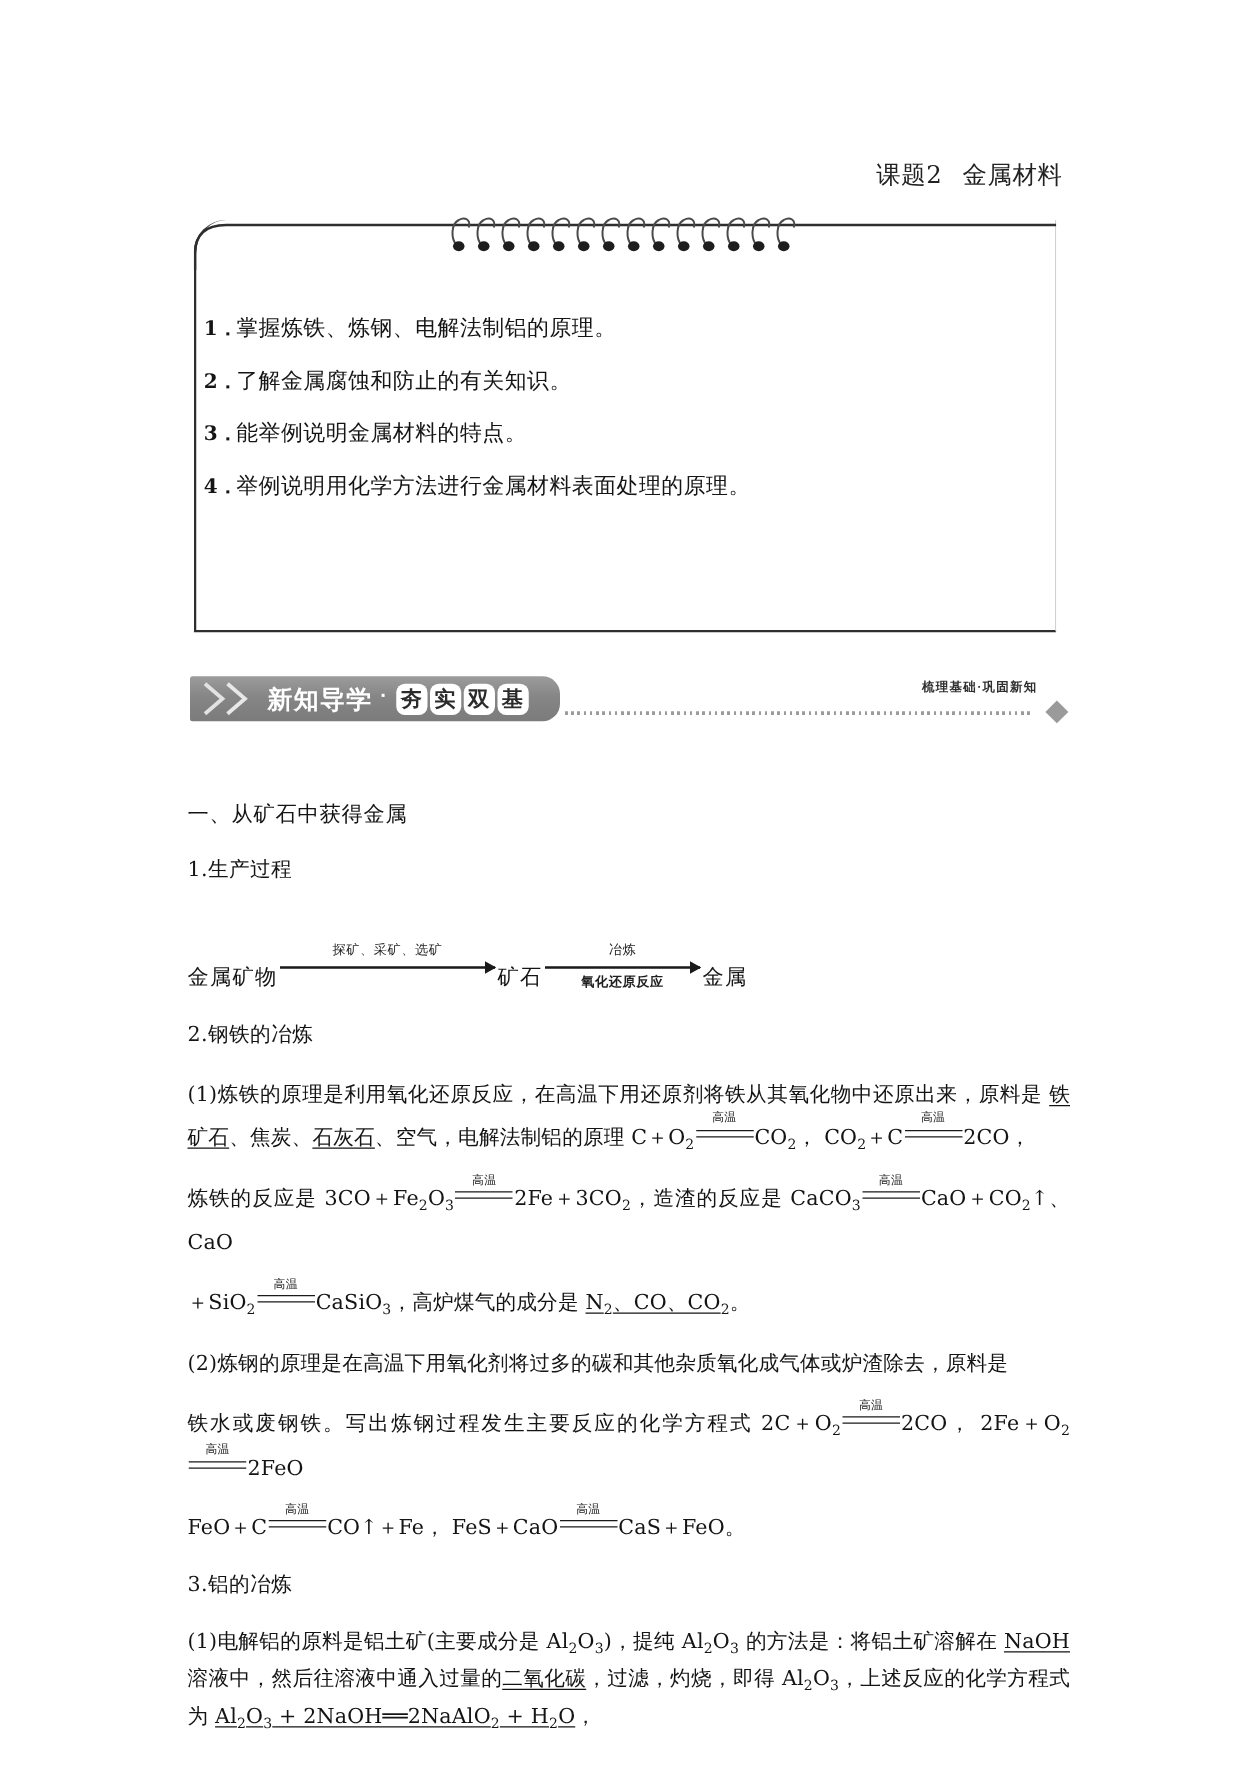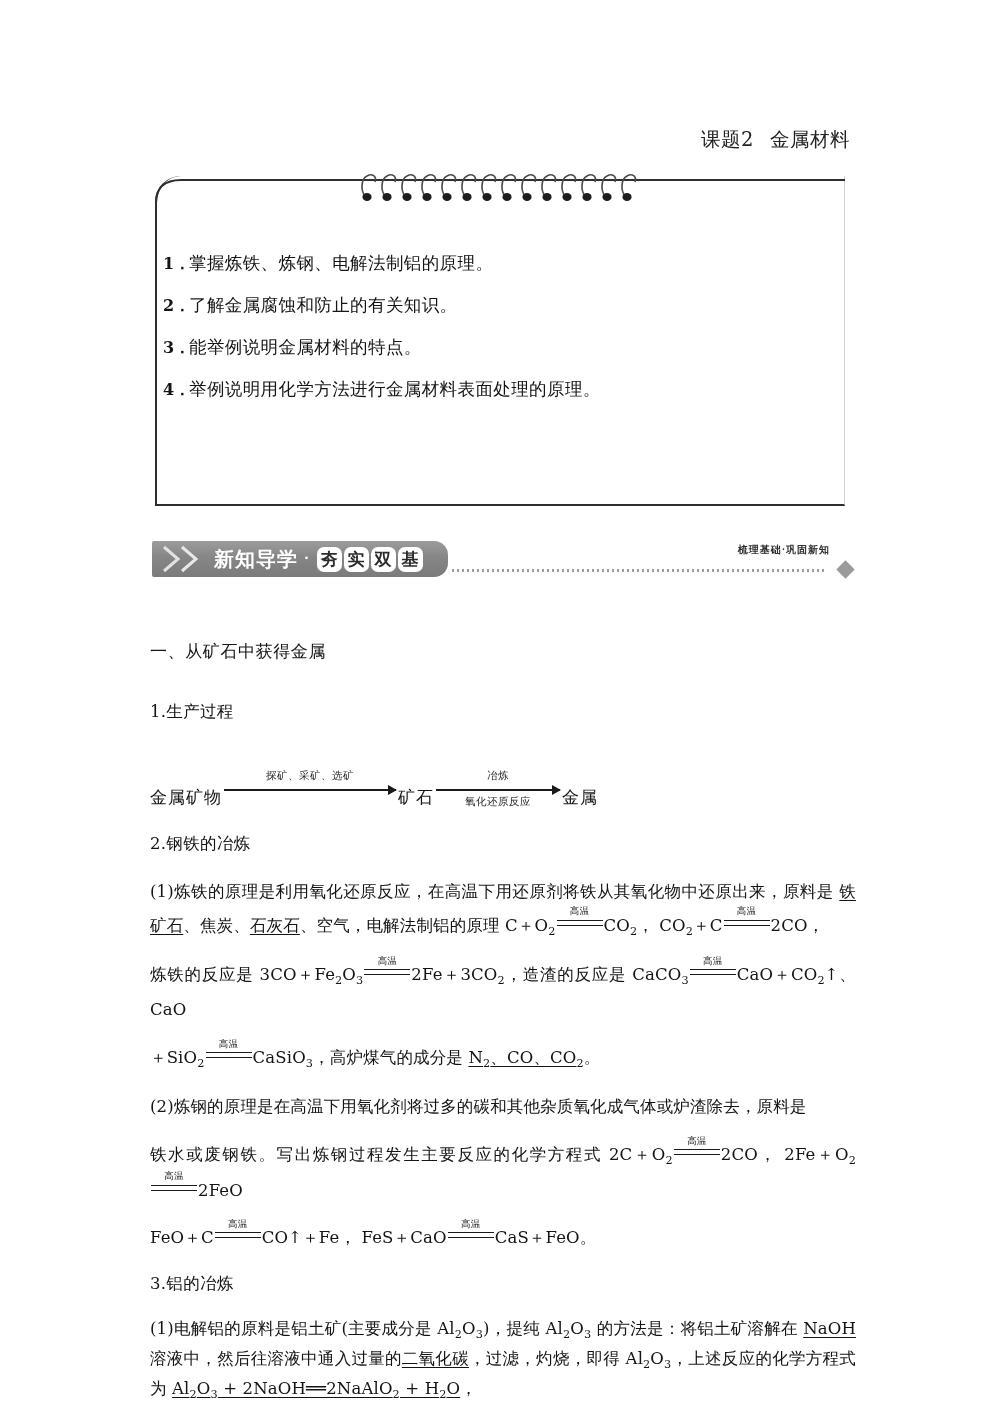--- a/index.html
+++ b/index.html
@@ -296,21 +296,21 @@
     position: absolute;
     left: 150px;
     top: 640px;
     width: 706px;
     font-size: 16.5px;
     color: #141414;
   }
   .h-major {
     font-size: 17px;
     letter-spacing: 0.6px;
-    margin: 0 0 38px 0;
+    margin: 0 0 22px 0;
   }
   .h-minor {
     font-size: 16.5px;
     letter-spacing: 0.3px;
     margin: 0 0 20px 0;
   }
   .para {
     margin: 0 0 14px 0;
     line-height: 2.05;
     text-align: justify;
@@ -370,21 +370,21 @@
     position: absolute;
     left: 50%;
     transform: translateX(-50%);
     font-size: 10.5px;
     font-family: "DejaVu Sans", "Liberation Sans", sans-serif;
     white-space: nowrap;
     color: #1f1f1f;
     letter-spacing: 0.5px;
   }
   .flow-arrow .lbl-top { top: 0; }
-  .flow-arrow .lbl-bot { top: 26px; }
+  .flow-arrow .lbl-bot { top: 26px; font-weight: bold; }
   .flow-arrow .shaft {
     position: absolute;
     left: 0;
     top: 20px;
     width: 100%;
     height: 1.5px;
     background: #1a1a1a;
   }
   .flow-arrow .head {
     position: absolute;

